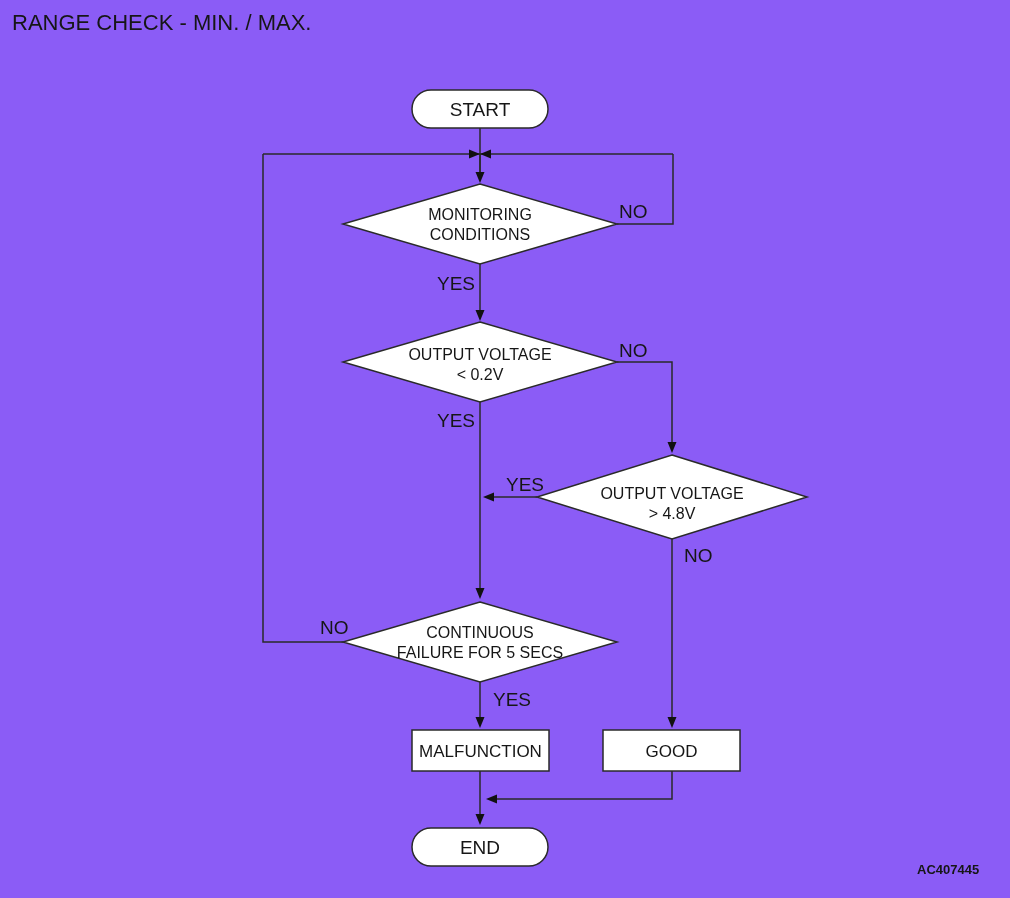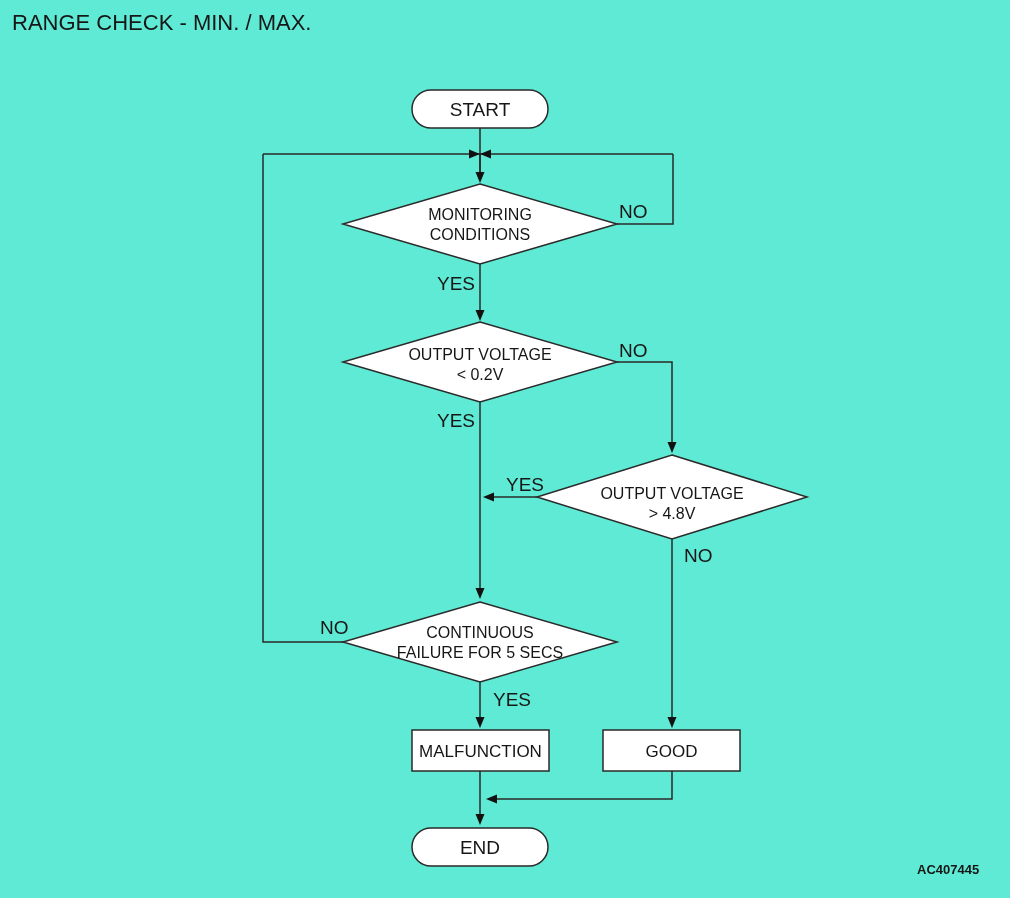--- a/index.html
+++ b/index.html
@@ -7,21 +7,21 @@
     padding: 0;
     background: #ffffff;
     width: 1010px;
     height: 898px;
     font-family: "Liberation Sans", sans-serif;
   }
   .page {
     position: relative;
     width: 1010px;
     height: 898px;
-    background: #5eead4;
+    background: #8b5cf6;
     overflow: hidden;
   }
   svg text {
     fill: #161616;
   }
   .shape {
     fill: #ffffff;
     stroke: #2a2a2a;
     stroke-width: 1.5;
   }

